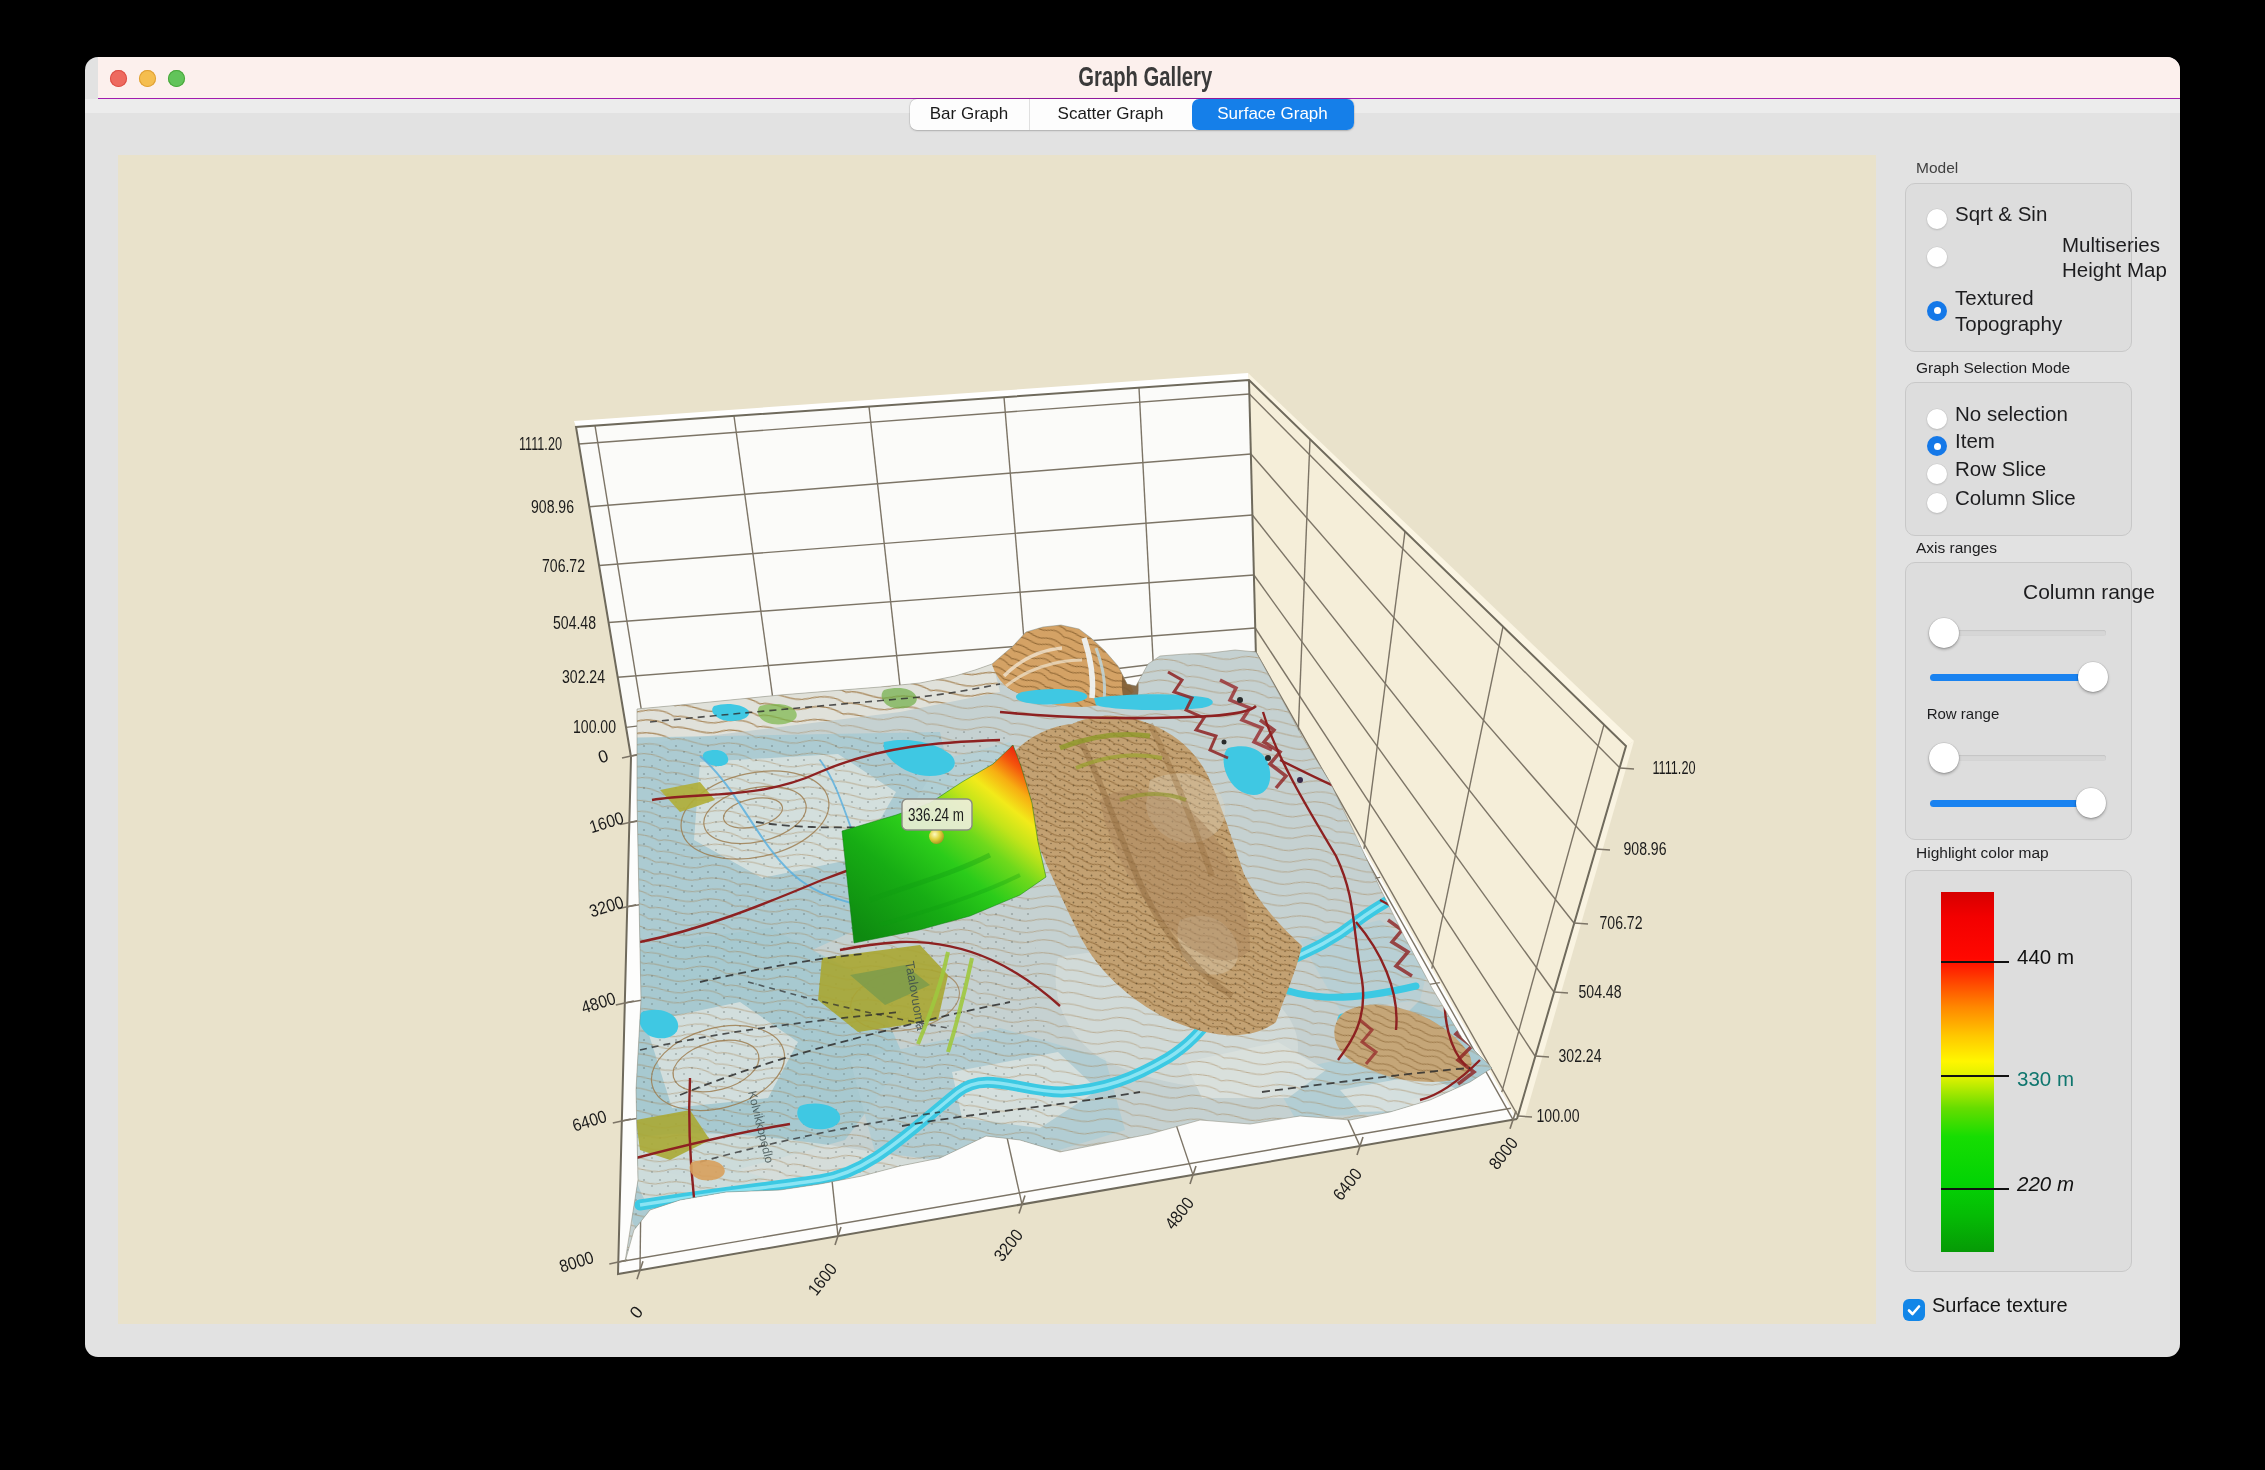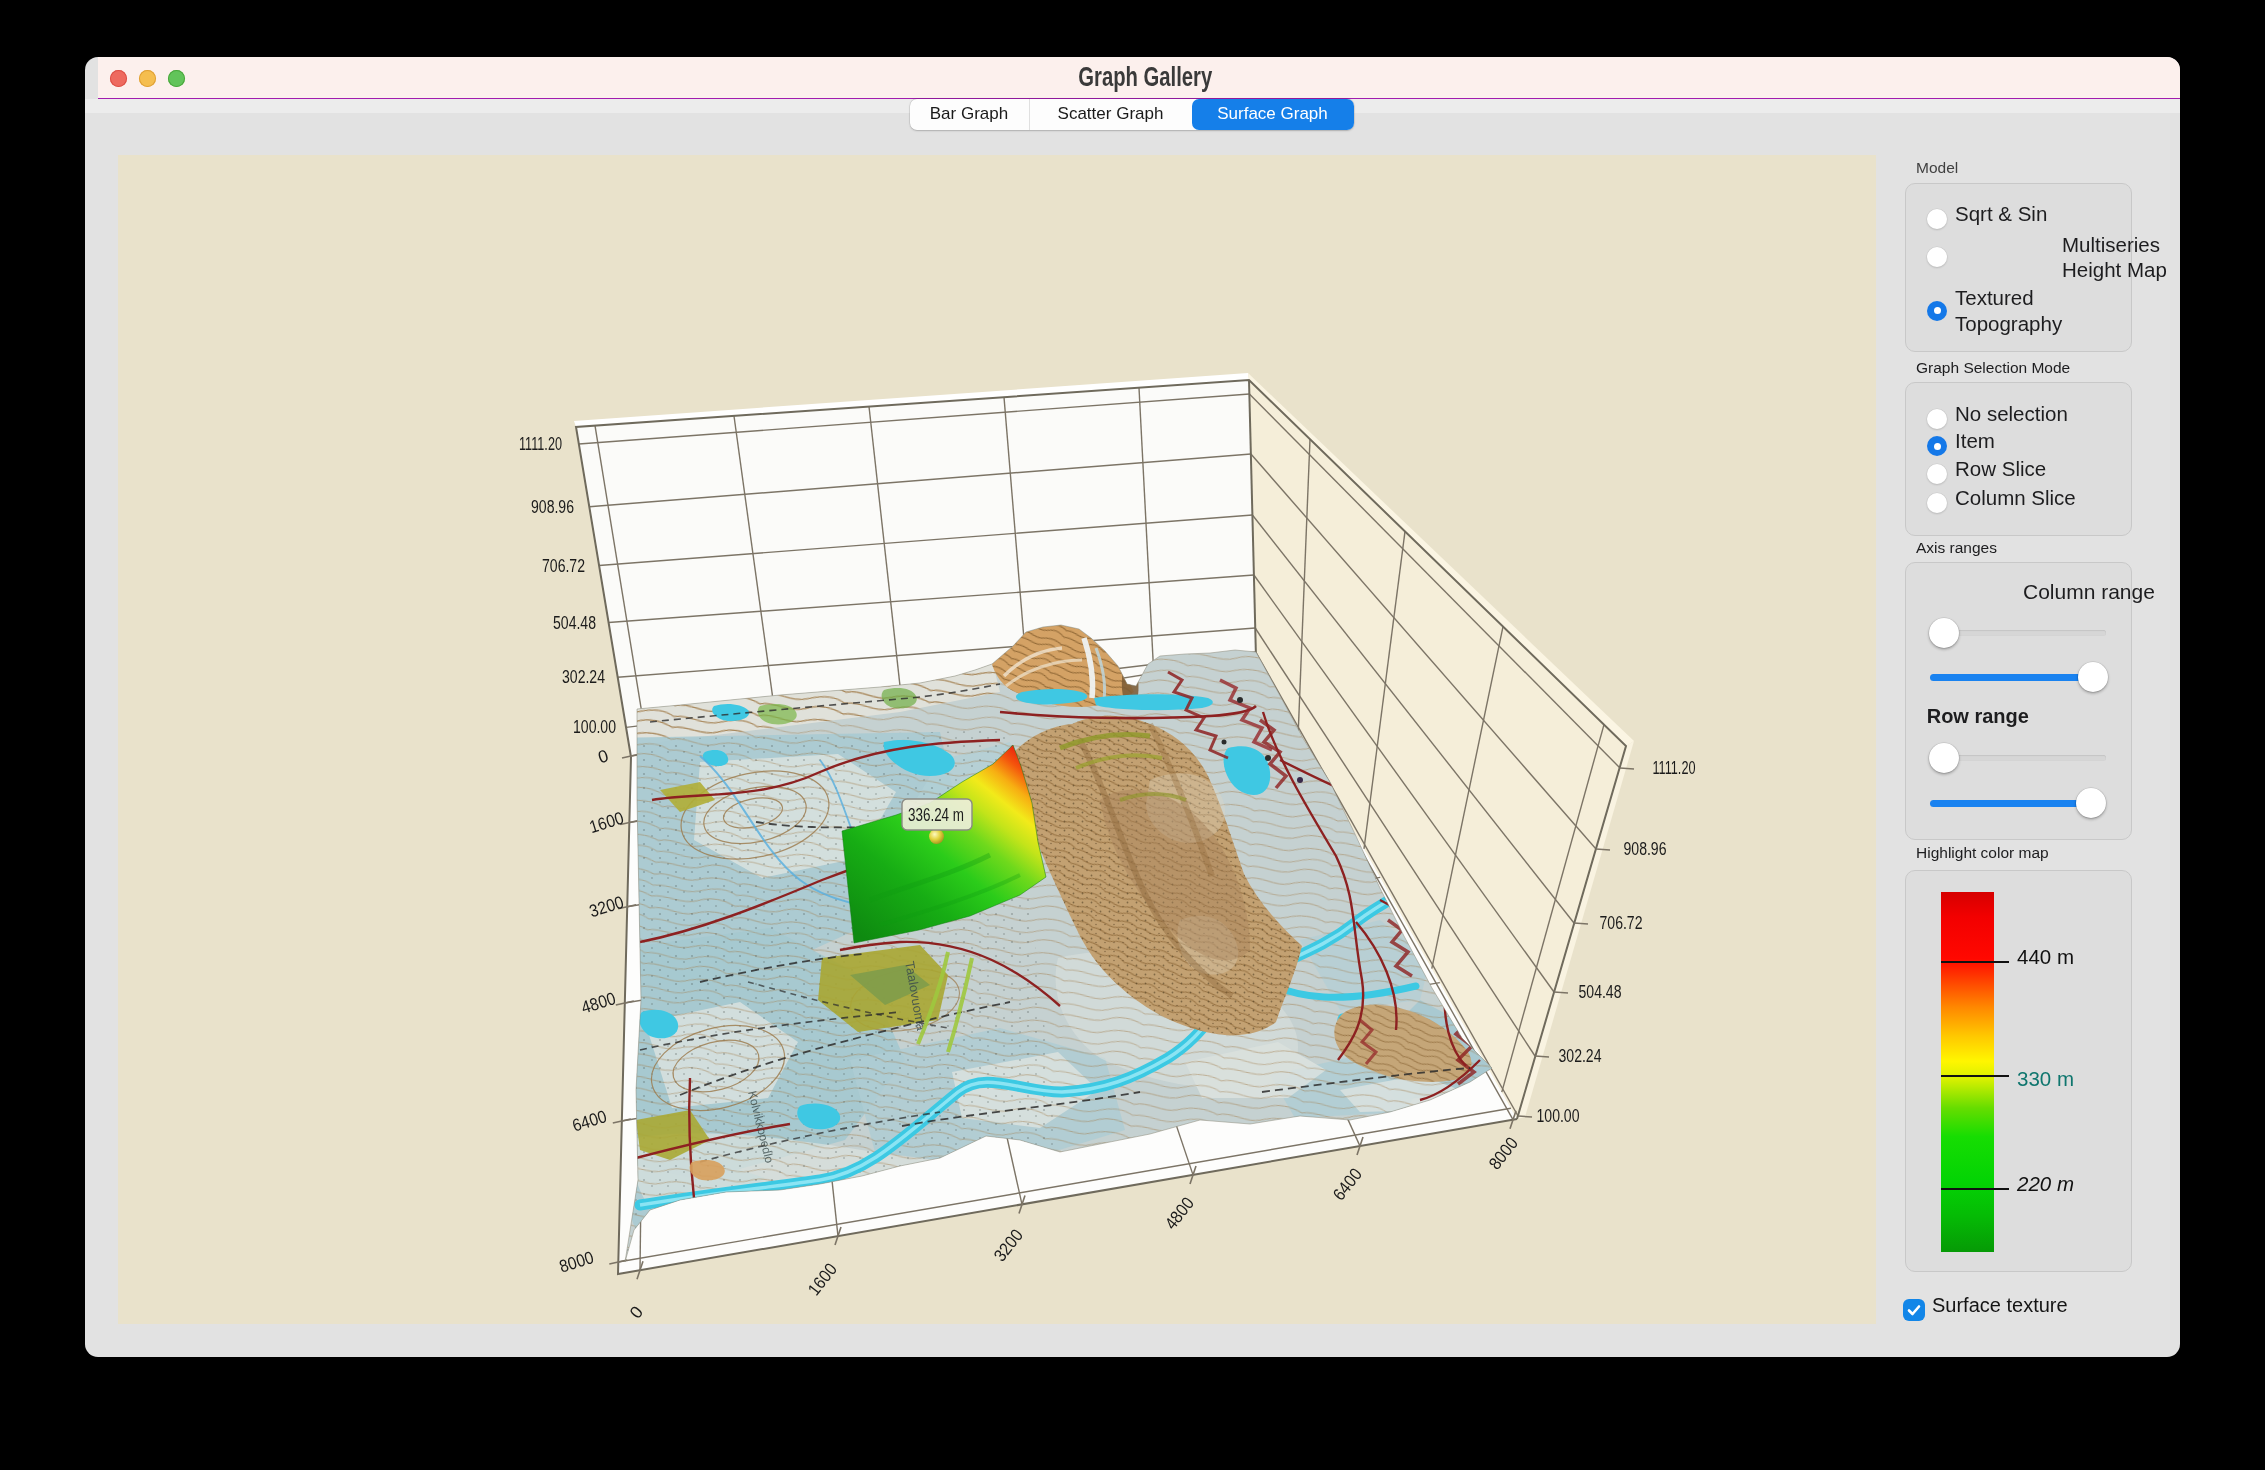--- a/index.html
+++ b/index.html
@@ -315,21 +315,21 @@
 <div style="position:absolute;left:1842px;top:435.8px;width:20px;height:20px;border-radius:50%;background:#ffffff;box-shadow:0 0 0 0.5px #c9c9c9, 0 1px 2px rgba(0,0,0,0.18);"></div>
 <div style="position:absolute;left:1870px;top:428.5px;font-size:20.5px;font-weight:400;color:#1d1d1f;white-space:nowrap;">Column Slice</div>
 <div style="position:absolute;left:1831px;top:481.5px;font-size:15.5px;font-weight:400;color:#1d1d1f;white-space:nowrap;">Axis ranges</div>
 <div style="position:absolute;left:1820px;top:505px;width:227px;height:278px;background:#dddddd;border:1px solid #c8c8c8;border-radius:10px;box-sizing:border-box;"></div>
 <div style="position:absolute;left:1938px;top:522.7px;font-size:21px;font-weight:400;color:#1d1d1f;white-space:nowrap;">Column range</div>
 <div style="position:absolute;left:1845px;top:572.6px;width:176px;height:6px;border-radius:3px;background:#d6d6d6;box-shadow:inset 0 0.5px 1px rgba(0,0,0,0.15);"></div>
     <div style="position:absolute;left:1844.4px;top:560.6px;width:30px;height:30px;border-radius:50%;background:#ffffff;box-shadow:0 0 0 0.5px rgba(0,0,0,0.12), 0 1.5px 3px rgba(0,0,0,0.3);"></div>
 <div style="position:absolute;left:1845px;top:616.5px;width:176px;height:7px;border-radius:4px;background:#d6d6d6;"></div>
     <div style="position:absolute;left:1845px;top:616.5px;width:163.29999999999995px;height:7px;border-radius:4px;background:#1982f0;"></div>
     <div style="position:absolute;left:1993.3px;top:605px;width:30px;height:30px;border-radius:50%;background:#ffffff;box-shadow:0 0 0 0.5px rgba(0,0,0,0.12), 0 1.5px 3px rgba(0,0,0,0.3);"></div>
-<div style="position:absolute;left:1841.7px;top:648.2px;font-size:20px;font-weight:700;color:#1d1d1f;white-space:nowrap;">Row range</div>
+<div style="position:absolute;left:1841.7px;top:648.2px;font-size:15px;font-weight:400;color:#1d1d1f;white-space:nowrap;">Row range</div>
 <div style="position:absolute;left:1845px;top:697.5px;width:176px;height:6px;border-radius:3px;background:#d6d6d6;box-shadow:inset 0 0.5px 1px rgba(0,0,0,0.15);"></div>
     <div style="position:absolute;left:1844.4px;top:685.5px;width:30px;height:30px;border-radius:50%;background:#ffffff;box-shadow:0 0 0 0.5px rgba(0,0,0,0.12), 0 1.5px 3px rgba(0,0,0,0.3);"></div>
 <div style="position:absolute;left:1845px;top:742.5px;width:176px;height:7px;border-radius:4px;background:#d6d6d6;"></div>
     <div style="position:absolute;left:1845px;top:742.5px;width:160.79999999999995px;height:7px;border-radius:4px;background:#1982f0;"></div>
     <div style="position:absolute;left:1990.8px;top:731px;width:30px;height:30px;border-radius:50%;background:#ffffff;box-shadow:0 0 0 0.5px rgba(0,0,0,0.12), 0 1.5px 3px rgba(0,0,0,0.3);"></div>
 <div style="position:absolute;left:1831px;top:787.0px;font-size:15.5px;font-weight:400;color:#1d1d1f;white-space:nowrap;">Highlight color map</div>
 <div style="position:absolute;left:1820px;top:813px;width:227px;height:402px;background:#dddddd;border:1px solid #c8c8c8;border-radius:10px;box-sizing:border-box;"></div>
 <div style="position:absolute;left:1856px;top:835px;width:53px;height:360px;background:linear-gradient(to bottom,#d60000 0%,#f30000 7%,#ff0800 18.5%,#ff3c00 24%,#ff8800 32%,#ffc800 40%,#fff600 47%,#d8f000 52%,#66dd00 60%,#16dd02 68%,#04d404 80%,#05bb05 90%,#069a06 100%);"></div>
 <div style="position:absolute;left:1856px;top:904px;width:68px;height:2px;background:#111;"></div>
 <div style="position:absolute;left:1932px;top:888.2px;font-size:20.5px;font-weight:400;color:#111;white-space:nowrap;">440 m</div>

